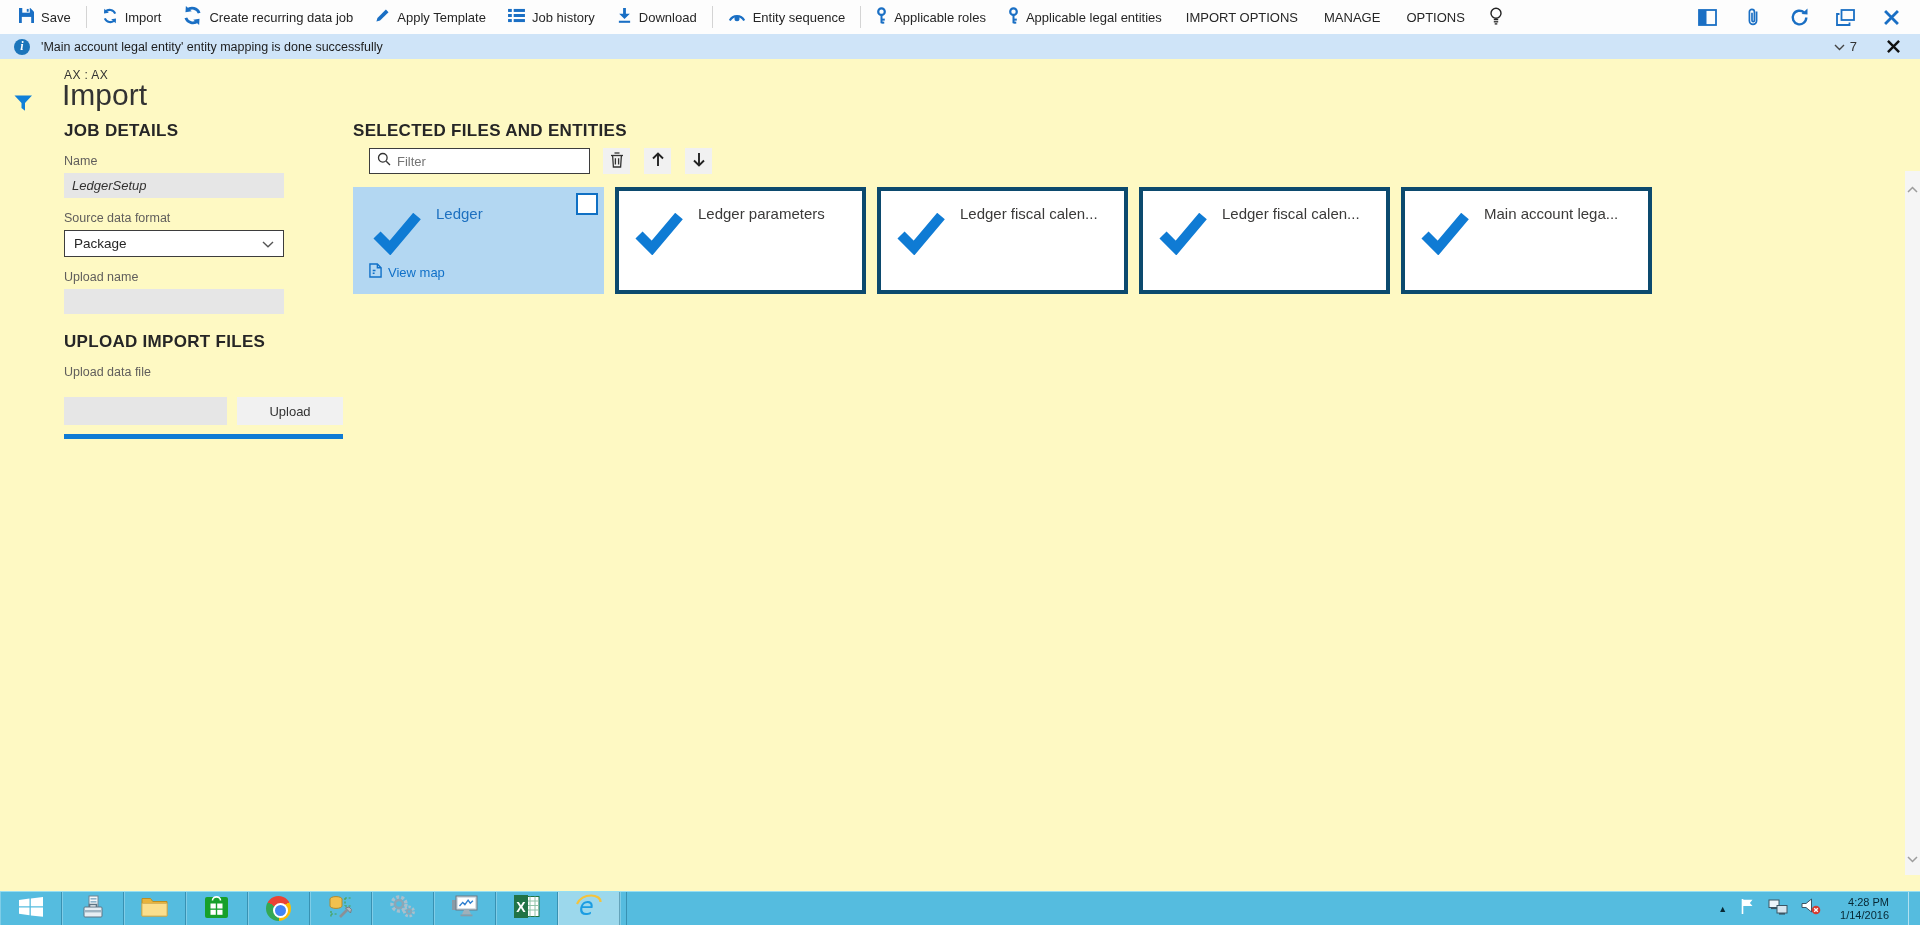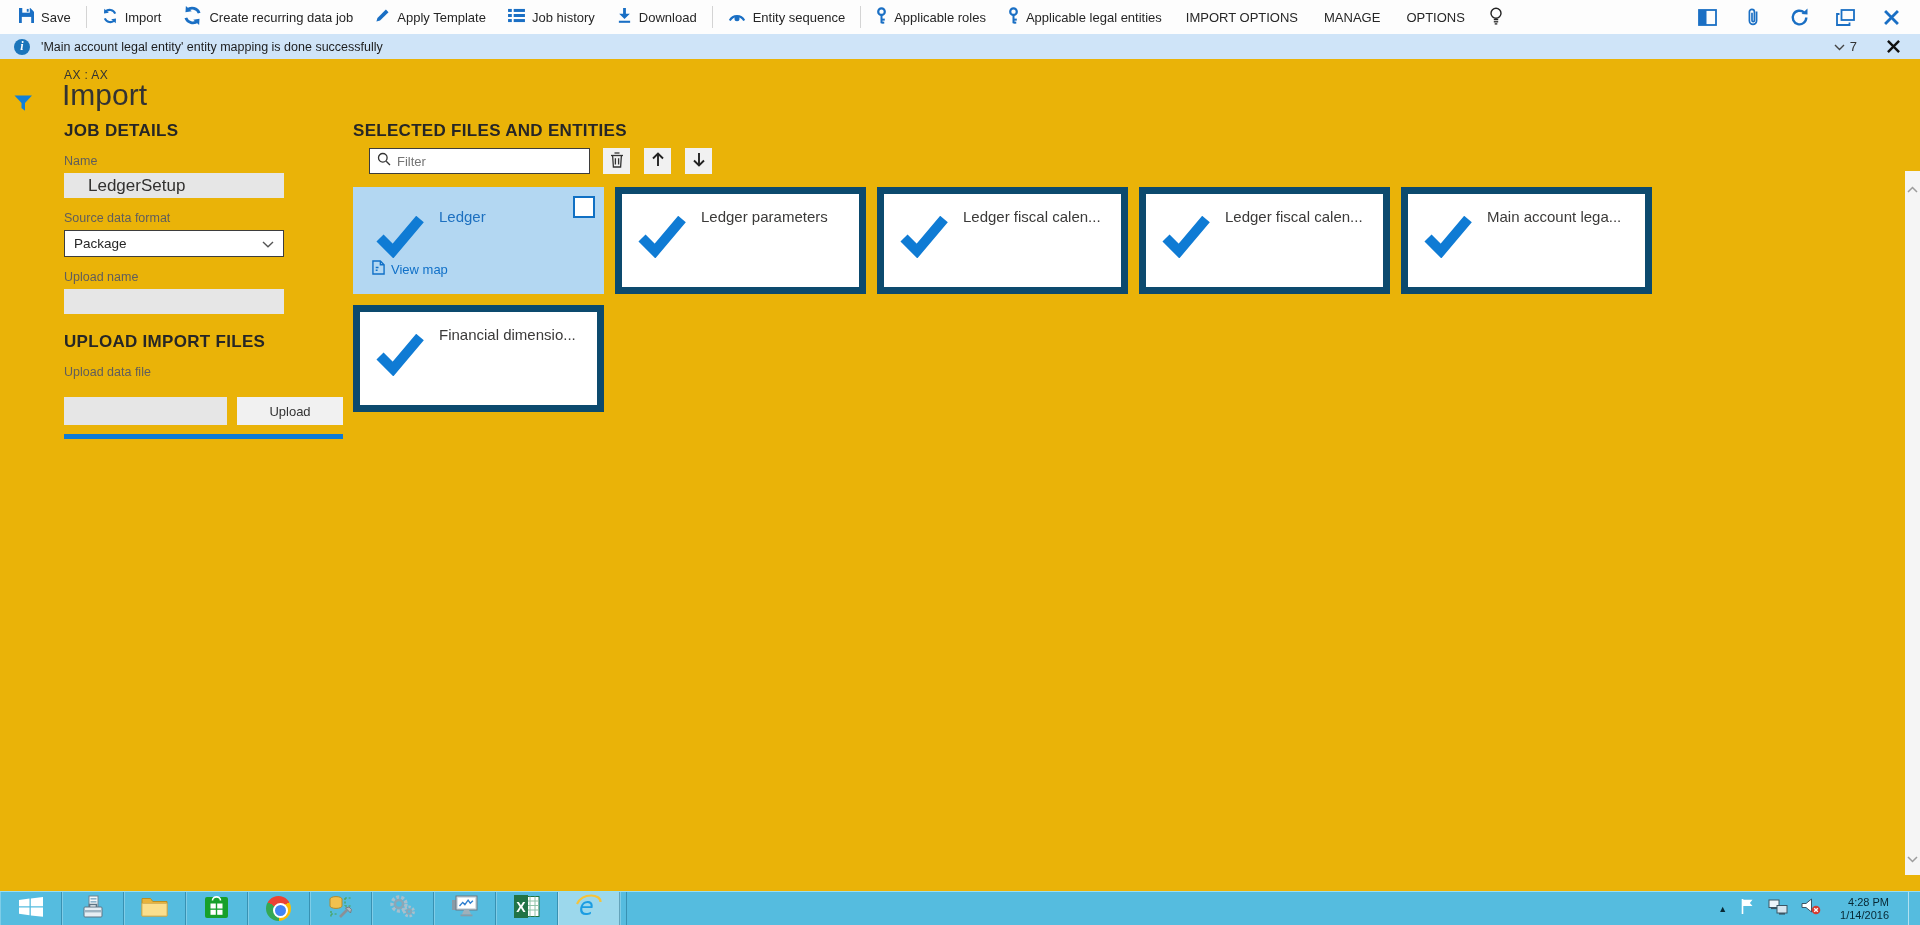--- a/index.html
+++ b/index.html
@@ -1,17 +1,17 @@
 <!DOCTYPE html>
 <html><head>
 <meta charset="utf-8">
 <style>
   * { margin:0; padding:0; box-sizing:border-box; }
   html,body { width:1920px; height:925px; overflow:hidden; font-family:"Liberation Sans","DejaVu Sans",sans-serif; background:#fff; }
-  .stage { position:relative; width:1920px; height:925px; background:#eab308; }
+  .stage { position:relative; width:1920px; height:925px; background:#fef9c3; }
 
   
   .toolbar { position:absolute; top:0; left:0; width:100%; height:34px; background:#fdfdfd;
              display:flex; align-items:center; padding-left:8px; }
   .tb-item { display:flex; align-items:center; gap:7px; padding:0 11px; height:100%;
              font-size:13px; color:#262626; white-space:nowrap; cursor:default; }
   .tb-item svg { flex:0 0 auto; }
   .tb-sep { width:1px; height:22px; background:#d4d4d4; margin:0 4px; }
   .tb-right { margin-left:auto; display:flex; align-items:center; gap:24px; padding-right:18px; }
   .tb-right .tb-icon-btn { display:flex; align-items:center; justify-content:center; width:22px; height:22px; }
@@ -30,21 +30,21 @@
   
   .funnel { position:absolute; left:14px; top:95px; }
   .crumb { position:absolute; left:64px; top:68px; font-size:12px; color:#333; letter-spacing:.4px; }
   .page-title { position:absolute; left:62px; top:78px; font-size:30px; font-weight:300; color:#333; }
 
   
   .left-panel { position:absolute; left:64px; top:121px; width:279px; }
   .sec-head { font-size:17px; font-weight:bold; color:#262626; letter-spacing:.3px; }
   .fld-label { font-size:12.5px; color:#605e5c; margin-top:13px; }
   .fld-input { display:block; width:220px; height:25px; margin-top:5px; background:#e6e6e6; border:none;
-               font-size:17px; color:#323130; padding:0 24px; font-family:inherit; outline:none; }
+               font-size:13px; color:#323130; padding:0 8px; font-family:inherit; outline:none;font-style:italic; }
   .combo { width:220px; height:27px; margin-top:5px; background:#fff; border:1px solid #3d3d3d;
            display:flex; align-items:center; justify-content:space-between; padding:0 9px;
            font-size:13.5px; color:#262626; cursor:default; }
   .upload-head { margin-top:18px; }
   .upload-row { display:flex; margin-top:18px; }
   .upload-file { width:163px; height:28px; background:#e6e6e6; border:none; }
   .upload-btn { width:106px; height:28px; margin-left:10px; background:#f1f1f1; border:none;
                 font-size:13px; color:#333; font-family:inherit; cursor:default; }
   .progress-bar { width:279px; height:5px; margin-top:9px; background:#0f7bd4; }
 
@@ -52,21 +52,21 @@
   .right-panel { position:absolute; left:353px; top:121px; width:1330px; }
   .filter-row { display:flex; align-items:center; margin-top:7px;margin-left:16px; }
   .filter-box { width:221px; height:26px; border:1px solid #3d3d3d; background:#fff;
                 display:flex; align-items:center; padding:0 7px; gap:6px; }
   .filter-box input { border:none; outline:none; flex:1; font-size:13px; font-family:inherit; color:#333; background:transparent; }
   .sq-btn { width:27px; height:26px; background:#f1f1f1; border:none; display:flex; align-items:center;
             justify-content:center; margin-left:14px; cursor:default; }
   .sq-btn:first-of-type { margin-left:13px; }
 
   .tiles { margin-top:13px; width:1310px; display:flex; flex-wrap:wrap; gap:11px; }
-  .tile { position:relative; width:251px; height:107px; background:#fff; border:7px solid #0c4a6e; }
+  .tile { position:relative; width:251px; height:107px; background:#fff; border:4px solid #0c4a6e; }
   .tile-label { position:absolute; left:79px; top:14px; font-size:15px; color:#3b3a39; white-space:nowrap; }
   .tile-check { position:absolute; left:16px; top:22px; }
   .tile.selected { background:#b3d7f2; border-color:#b3d7f2; }
   .tile.selected .tile-label { color:#1d70c0; }
   .tile-checkbox { position:absolute; top:2px; right:2px; width:22px; height:22px; background:#fff;
                    border:2px solid #1070c4; }
   .view-map { position:absolute; left:12px; bottom:9px; display:flex; align-items:center; gap:6px;
               font-size:13px; color:#1070c8; cursor:default; }
 
   
@@ -359,26 +359,20 @@
         <span class="tile-label">Ledger fiscal calen...</span>
       </div>
 
       <div class="tile">
         <span class="tile-check"><svg width="48" height="42" viewBox="0 0 48 42">
               <path d="M4 22 L17 35 L44 3" fill="none" stroke="#0f7bd4" stroke-width="10" stroke-linecap="butt" stroke-linejoin="miter"></path>
             </svg></span>
         <span class="tile-label">Main account lega...</span>
       </div>
 
-      <div class="tile">
-        <span class="tile-check"><svg width="48" height="42" viewBox="0 0 48 42">
-              <path d="M4 22 L17 35 L44 3" fill="none" stroke="#0f7bd4" stroke-width="10" stroke-linecap="butt" stroke-linejoin="miter"></path>
-            </svg></span>
-        <span class="tile-label">Financial dimensio...</span>
-      </div>
 
 
     </div>
   </div>
 
   <div class="scrollbar">
     <span><svg width="11" height="7" viewBox="0 0 11 7">
           <path d="M1 6 L5.5 1.5 L10 6" stroke="#9d9d9d" stroke-width="1.5" fill="none"></path>
         </svg></span>
     <span><svg width="11" height="7" viewBox="0 0 11 7">

